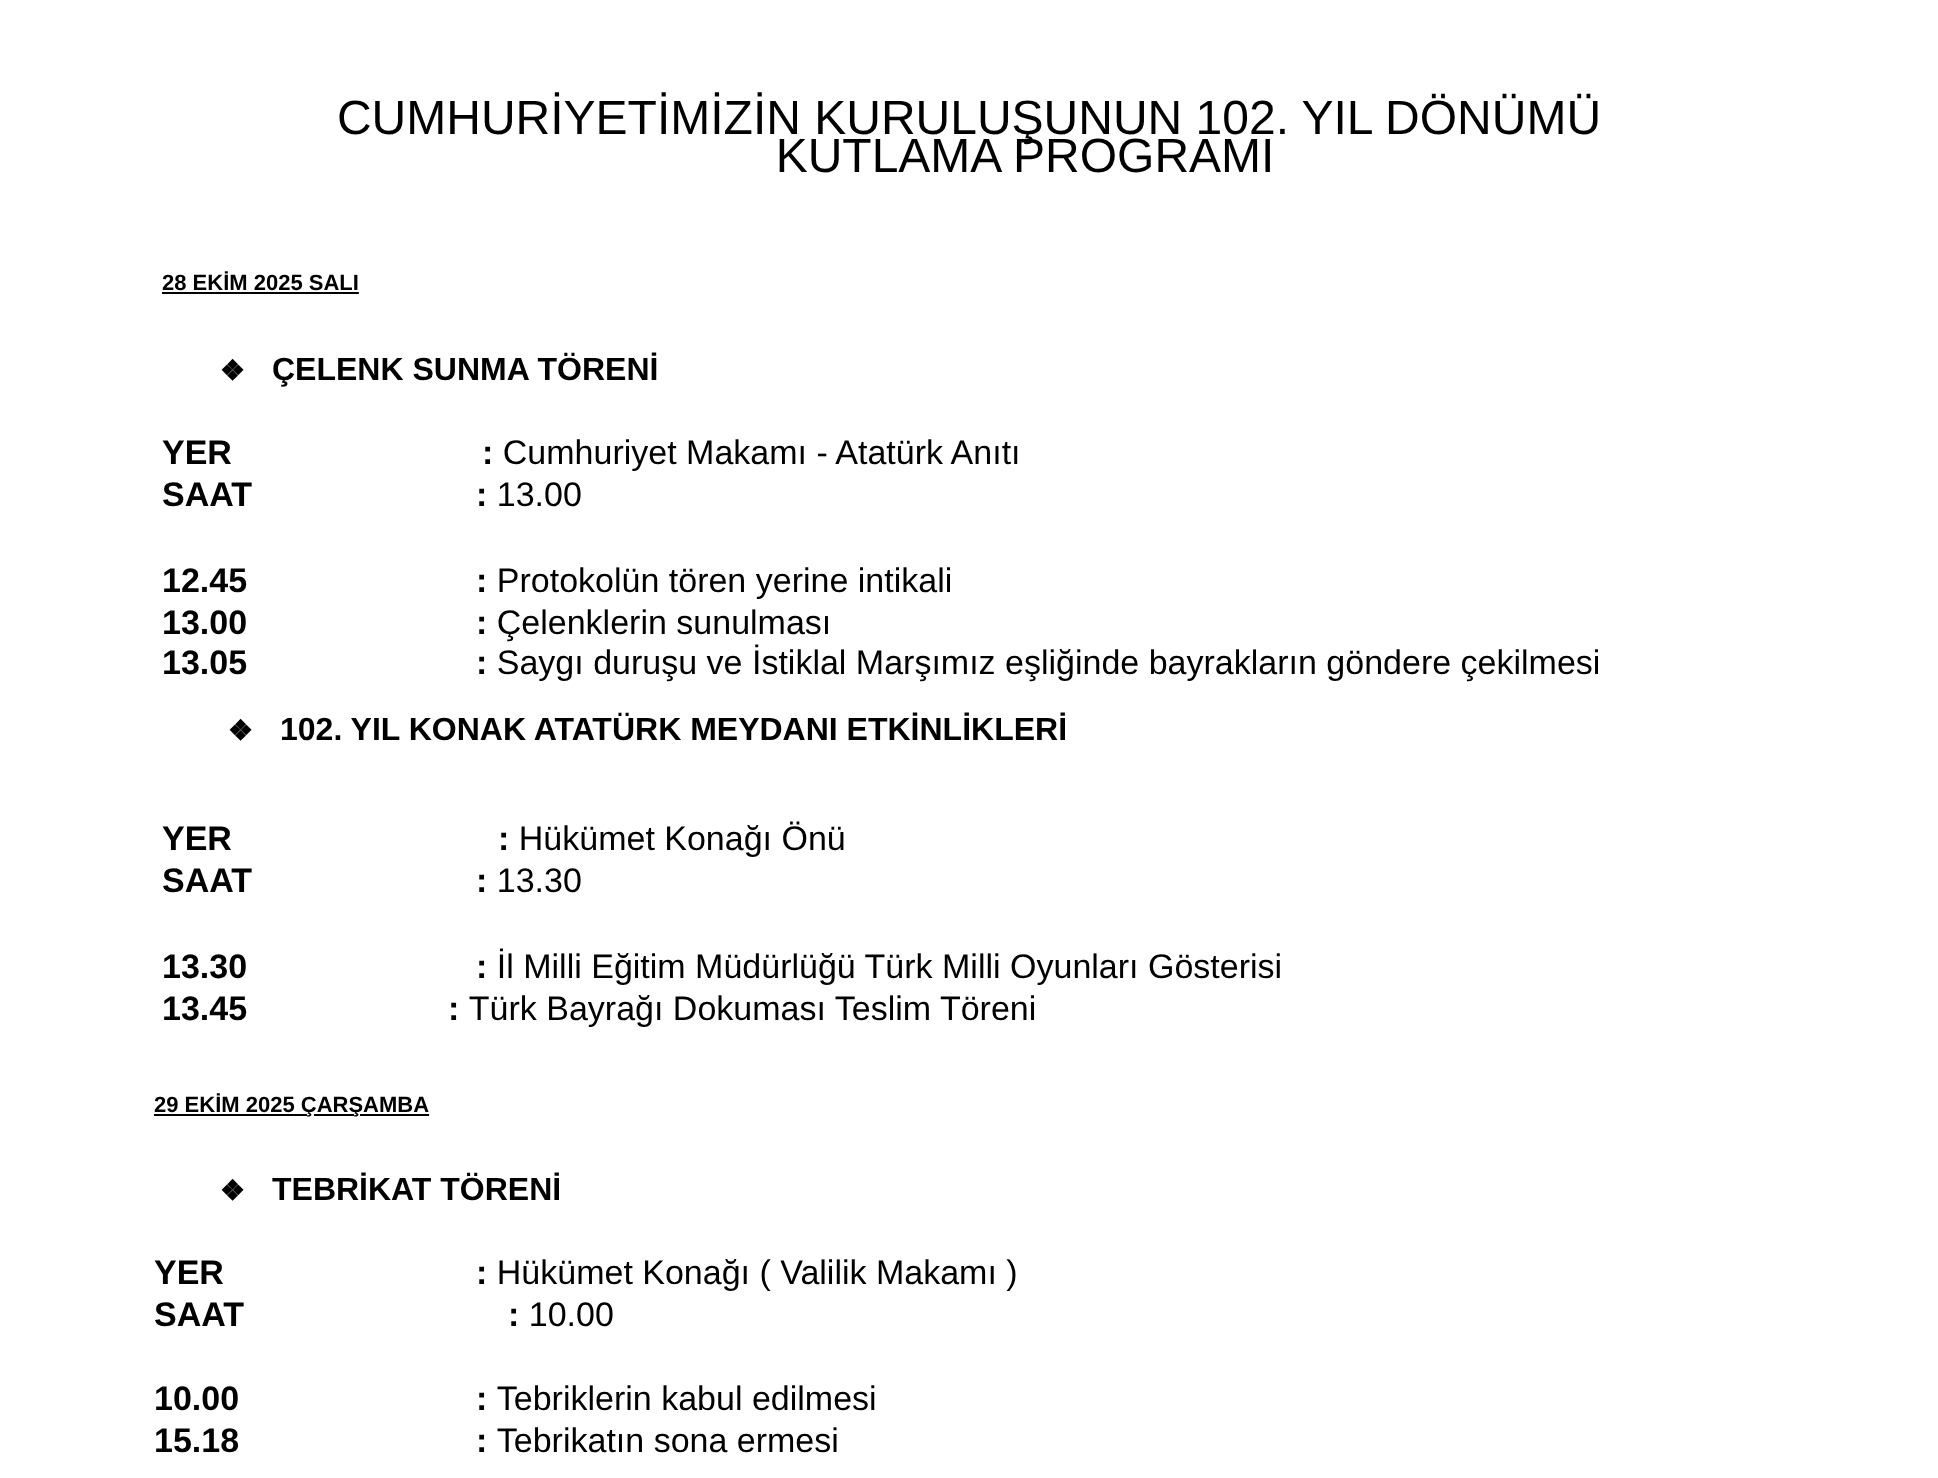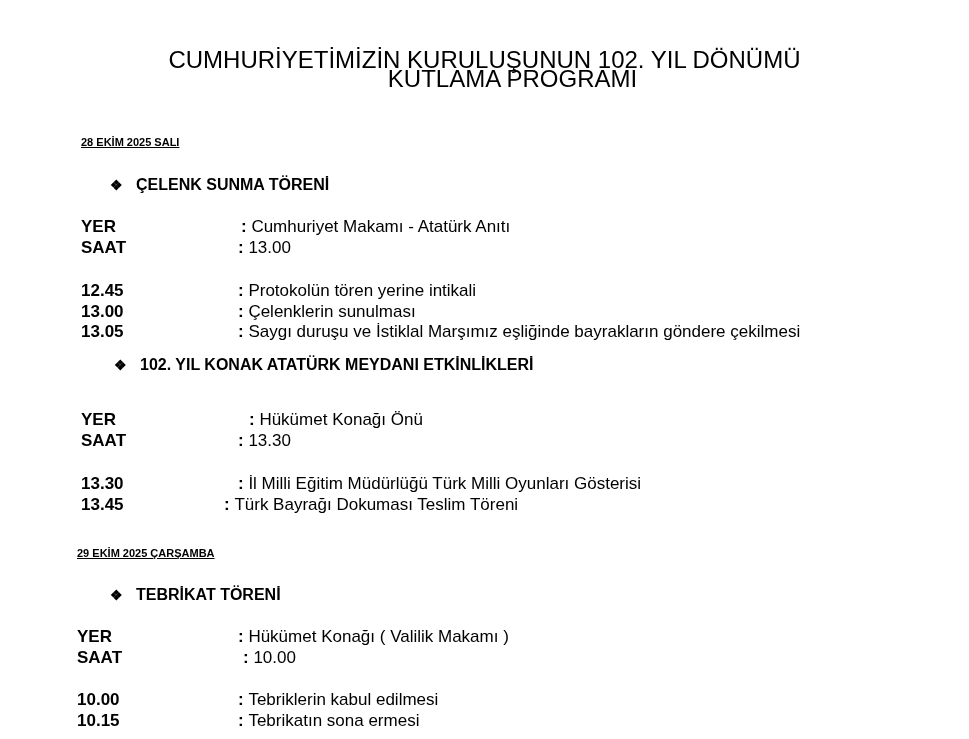--- a/index.html
+++ b/index.html
@@ -76,24 +76,24 @@
   <div class="section" style="left:110px;top:586px;">
     <span class="bullet">❖</span><span>TEBRİKAT TÖRENİ</span>
   </div>
 
   <div class="row" style="left:77px;top:627px;">
     <span class="k">YER</span>
     <span style="position:absolute;left:161px;"><span class="colon">: </span><span>Hükümet Konağı ( Valilik Makamı )</span></span>
   </div>
   <div class="row" style="left:77px;top:648px;">
     <span class="k">SAAT</span>
-    <span style="position:absolute;left:166px;"><span class="colon">: </span><span>10.00</span></span>
+    <span style="position:absolute;left:177px;"><span class="colon">: </span><span>10.00</span></span>
   </div>
 
   <div class="row" style="left:77px;top:690px;">
     <span class="k">10.00</span>
     <span style="position:absolute;left:161px;"><span class="colon">: </span><span>Tebriklerin kabul edilmesi</span></span>
   </div>
   <div class="row" style="left:77px;top:711px;">
-    <span class="k">10.15</span>
+    <span class="k">15.18</span>
     <span style="position:absolute;left:161px;"><span class="colon">: </span><span>Tebrikatın sona ermesi</span></span>
   </div>
 </div>
 
 </body></html>

